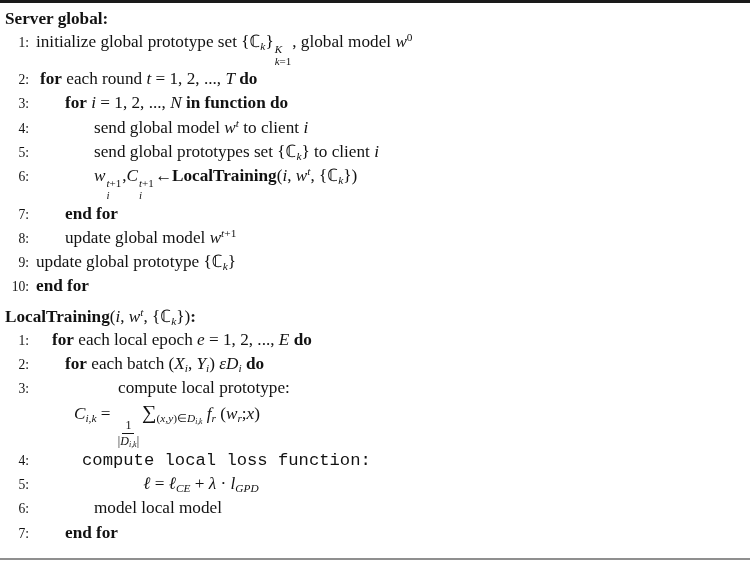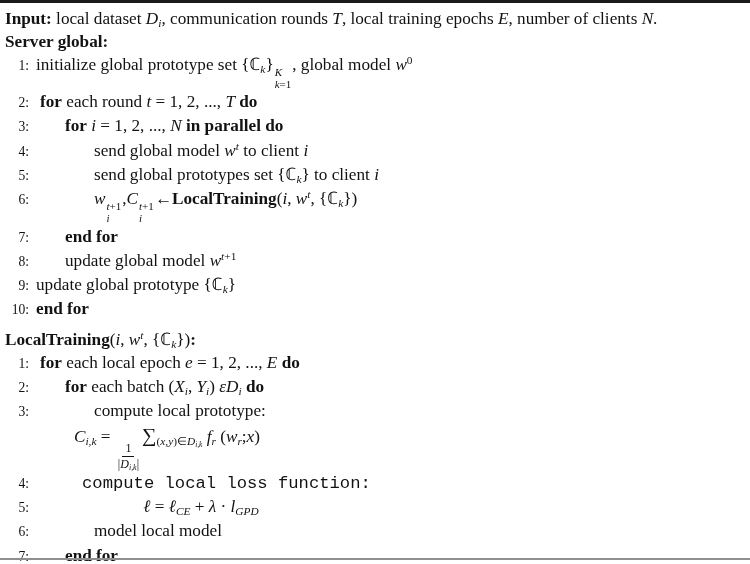--- a/index.html
+++ b/index.html
@@ -33,37 +33,36 @@
     vertical-align:-0.85em;font-size:70%;line-height:1.12;margin:0 3px;text-align:center;
   }
   .frac .num{border-bottom:1.2px solid #121212;padding:0 3px 1px;}
   .frac .den{padding-top:1px;}
   .bottom-rule{position:absolute;left:0;right:0;top:555px;border-top:2px solid #8f8f8f;}
 </style>
 </head>
 <body>
 
 <div class="algo-box">
-  <div class="head-line"><span class="b">Input:</span> local dataset <span class="i">D</span><span class="i sub">i</span>, communication rounds <span class="i">T</span>, local training epochs <span class="i">E</span>, number of clients <span class="i">N</span>.</div>
   <div class="head-line"><span class="b">Server global:</span></div>
   <div>
       <div class="algo-line">
         <span class="ln">1:</span>
         <span class="lc" style="margin-left: 0px;">initialize global prototype set {ℂ<span class="i sub">k</span>}<span class="stack">
             <span class="s-sup"><span class="i">K</span></span>
             <span class="s-sub"><span class="i">k</span>=1</span>
           </span>, global model <span class="i">w</span><span class="sup">0</span></span>
       </div>
       <div class="algo-line">
         <span class="ln">2:</span>
         <span class="lc" style="margin-left: 4px;"><span class="b">for</span> each round <span class="i">t</span> = 1, 2, ..., <span class="i">T</span> <span class="b">do</span></span>
       </div>
       <div class="algo-line">
         <span class="ln">3:</span>
-        <span class="lc" style="margin-left: 29px;"><span class="b">for</span> <span class="i">i</span> = 1, 2, ..., <span class="i">N</span> <span class="b">in parallel do</span></span>
+        <span class="lc" style="margin-left: 29px;"><span class="b">for</span> <span class="i">i</span> = 1, 2, ..., <span class="i">N</span> <span class="b">in function do</span></span>
       </div>
       <div class="algo-line">
         <span class="ln">4:</span>
         <span class="lc" style="margin-left: 58px;">send global model <span class="i">w</span><span class="i sup">t</span> to client <span class="i">i</span></span>
       </div>
       <div class="algo-line">
         <span class="ln">5:</span>
         <span class="lc" style="margin-left: 58px;">send global prototypes set {ℂ<span class="i sub">k</span>} to client <span class="i">i</span></span>
       </div>
       <div class="algo-line">
@@ -90,29 +89,29 @@
       </div>
       <div class="algo-line">
         <span class="ln">10:</span>
         <span class="lc" style="margin-left: 0px;"><span class="b">end for</span></span>
       </div>
     </div>
   <div class="head-line sec-gap"><span class="b">LocalTraining</span>(<span class="i">i</span>, <span class="i">w</span><span class="i sup">t</span>, {ℂ<span class="i sub">k</span>})<span class="b">:</span></div>
   <div>
       <div class="algo-line">
         <span class="ln">1:</span>
-        <span class="lc" style="margin-left: 4px;"><span class="b">for</span> each local epoch <span class="i">e</span> = 1, 2, ..., <span class="i">E</span> <span class="b">do</span></span>
+        <span class="lc" style="margin-left: 16px;"><span class="b">for</span> each local epoch <span class="i">e</span> = 1, 2, ..., <span class="i">E</span> <span class="b">do</span></span>
       </div>
       <div class="algo-line">
         <span class="ln">2:</span>
         <span class="lc" style="margin-left: 29px;"><span class="b">for</span> each batch (<span class="i">X</span><span class="i sub">i</span>, <span class="i">Y</span><span class="i sub">i</span>) <span class="i">ε</span><span class="i">D</span><span class="i sub">i</span> <span class="b">do</span></span>
       </div>
       <div class="algo-line">
         <span class="ln">3:</span>
-        <span class="lc" style="margin-left: 58px;">compute local prototype:</span>
+        <span class="lc" style="margin-left: 82px;">compute local prototype:</span>
       </div>
       <div class="algo-line">
         <span class="ln"></span>
         <span class="lc" style="margin-left: 38px;"><span class="i">C</span><span class="i sub">i,k</span> = <span class="frac">
             <span class="num">1</span>
             <span class="den">|<span class="i">D</span><span class="i sub">i,k</span>|</span>
           </span><span class="big">∑</span><span class="sub">(<span class="i">x</span>,<span class="i">y</span>)∈<span class="i">D</span><span class="i sub">i,k</span></span> <span class="i">f</span><span class="i sub">r</span> (<span class="i">w</span><span class="i sub">r</span>;<span class="i">x</span>)</span>
       </div>
       <div class="algo-line">
         <span class="ln">4:</span>

